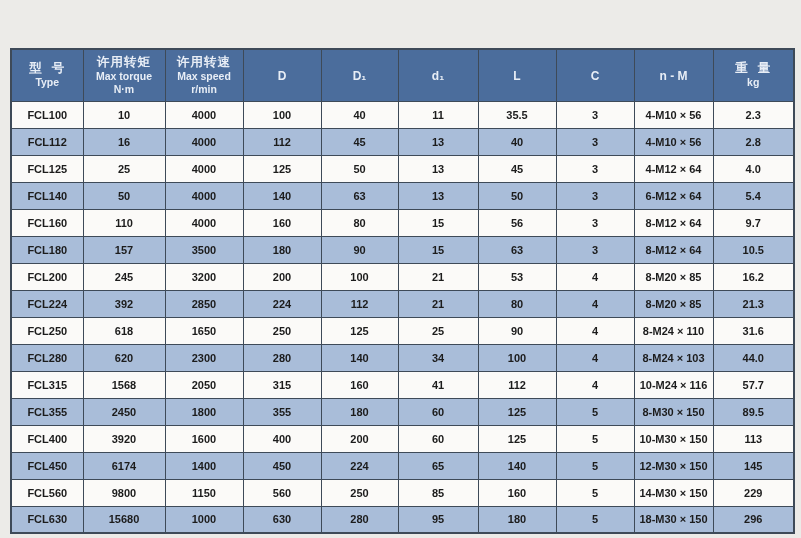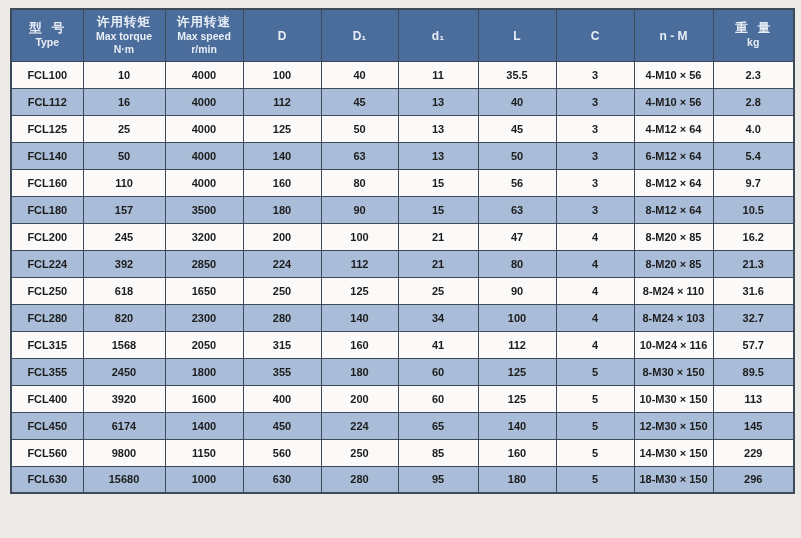--- a/index.html
+++ b/index.html
@@ -16,20 +16,21 @@
     position: absolute;
     left: 10px;
     top: 8px;
     width: 783px;
   }
   table.spec-table {
     border-collapse: collapse;
     table-layout: fixed;
     width: 783px;
     border: 2px solid var(--border-color, #3e4a58);
+    margin-top: 40px;
   }
   .spec-table th, .spec-table td {
     border: 1.5px solid var(--border-color, #3e4a58);
     text-align: center;
     vertical-align: middle;
     padding: 0;
     overflow: hidden;
   }
   .spec-table thead th {
     background: var(--header-bg, #4b6d9c);
@@ -180,21 +181,21 @@
           <td>8-M12 × 64</td>
           <td>10.5</td>
         </tr>
         <tr>
           <td>FCL200</td>
           <td>245</td>
           <td>3200</td>
           <td>200</td>
           <td>100</td>
           <td>21</td>
-          <td>47</td>
+          <td>53</td>
           <td>4</td>
           <td>8-M20 × 85</td>
           <td>16.2</td>
         </tr>
         <tr>
           <td>FCL224</td>
           <td>392</td>
           <td>2850</td>
           <td>224</td>
           <td>112</td>
@@ -211,29 +212,29 @@
           <td>250</td>
           <td>125</td>
           <td>25</td>
           <td>90</td>
           <td>4</td>
           <td>8-M24 × 110</td>
           <td>31.6</td>
         </tr>
         <tr>
           <td>FCL280</td>
-          <td>820</td>
+          <td>620</td>
           <td>2300</td>
           <td>280</td>
           <td>140</td>
           <td>34</td>
           <td>100</td>
           <td>4</td>
           <td>8-M24 × 103</td>
-          <td>32.7</td>
+          <td>44.0</td>
         </tr>
         <tr>
           <td>FCL315</td>
           <td>1568</td>
           <td>2050</td>
           <td>315</td>
           <td>160</td>
           <td>41</td>
           <td>112</td>
           <td>4</td>

